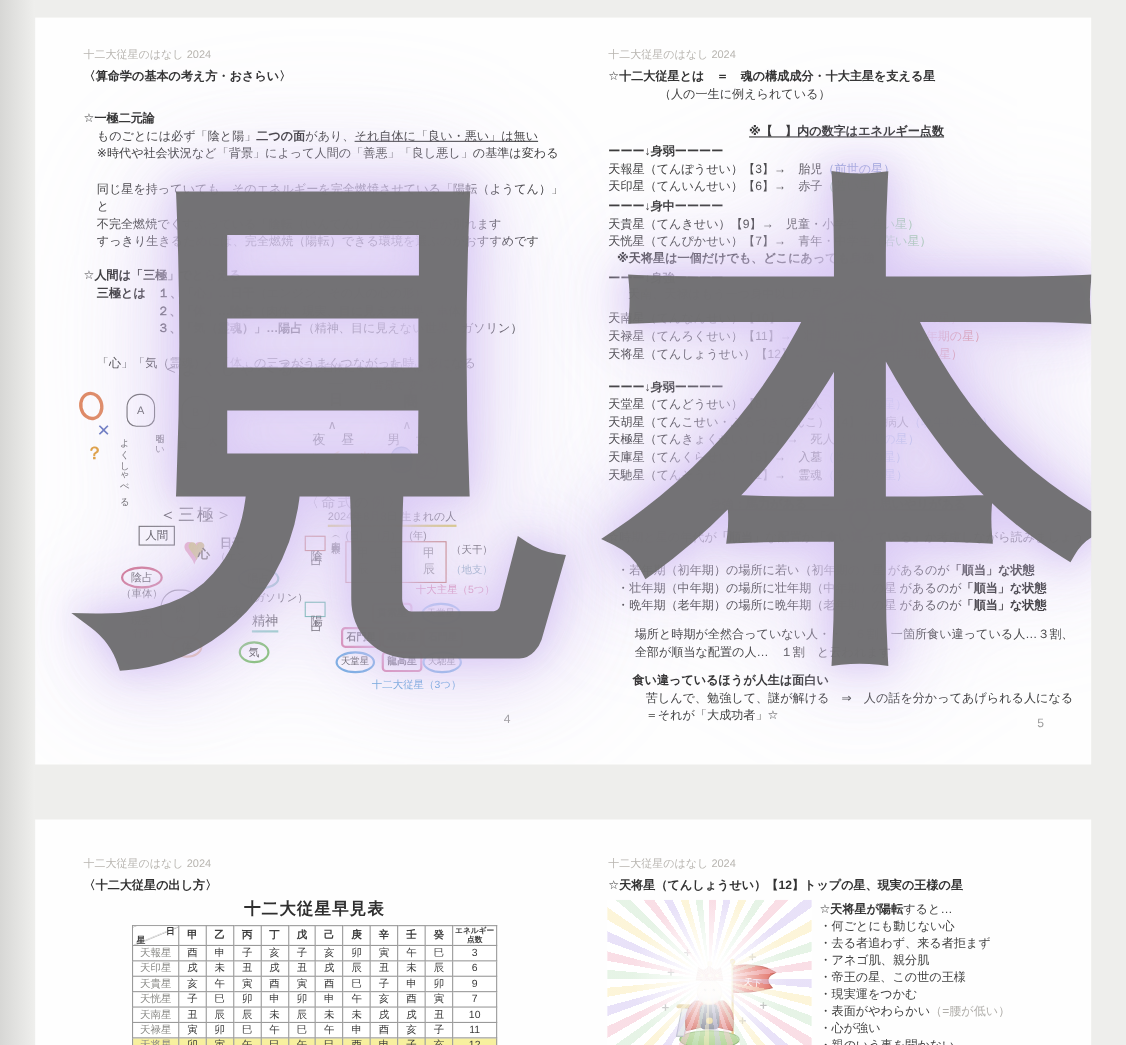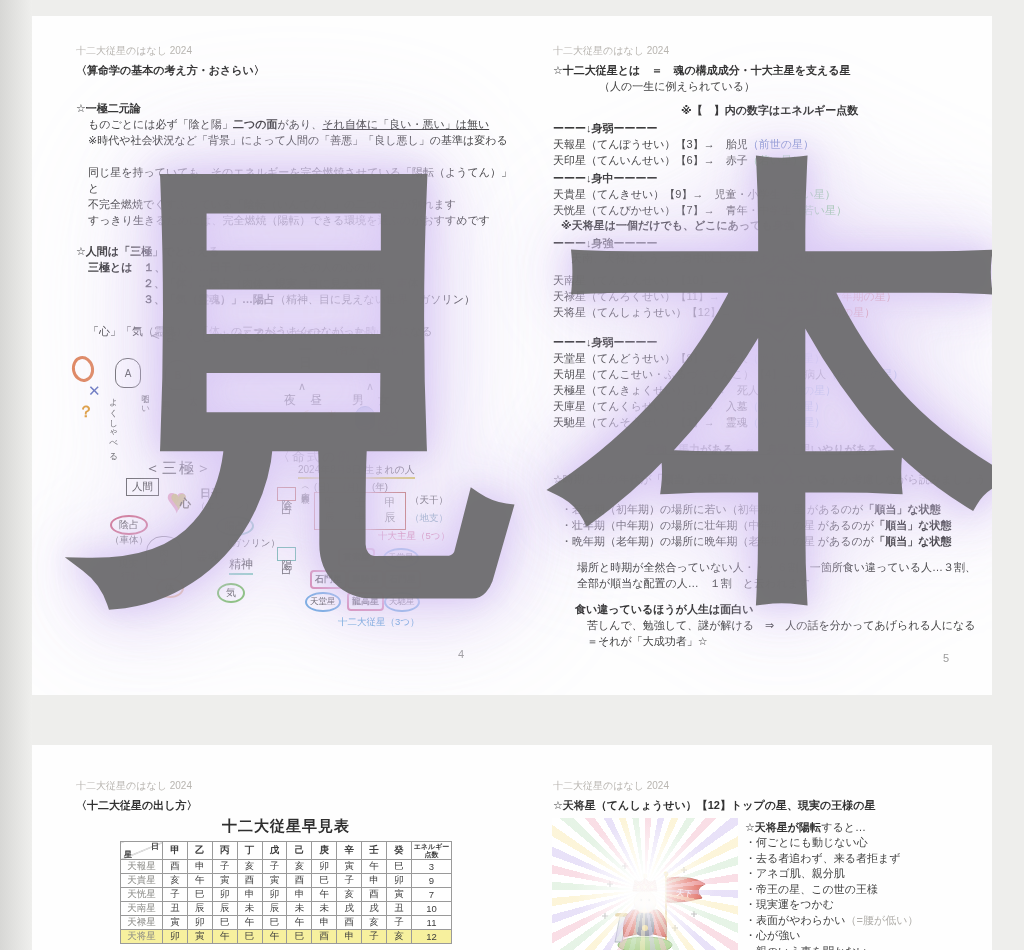--- a/index.html
+++ b/index.html
@@ -31,21 +31,21 @@
 
   
   .pg4 .s1h{margin-top:22px;font-weight:bold;color:#333;}
   .pg4 .ind{margin-left:12px;}
   .mt16{margin-top:16px;}
   .mt15{margin-top:15px;}
   .pg4 .tind{margin-left:67px;}
 
   
   .pg5 .sub{margin-left:46px;}
-  .pg5 .note{margin-left:128px;margin-top:8px;font-weight:bold;color:#333;}
+  .pg5 .note{margin-left:128px;margin-top:18px;font-weight:bold;color:#333;text-decoration:underline;}
   .sechead{font-weight:bold;color:#3a3a3a;margin-top:2px;}
   .star-line .sm{color:#404040;}
   .tag[data-c="blue"]{color:#7086c8;}
   .tag[data-c="green"]{color:#85c98b;}
   .tag[data-c="pink"]{color:#eda7bd;}
   .tag[data-c="red"]{color:#d9584a;}
   .tag[data-c="lblue"]{color:#8fb6de;}
   .pg5 .sn1{margin-left:8px;font-weight:bold;color:#333;line-height:15px;}
   .pg5 .sn2{margin-left:18px;line-height:15px;margin-bottom:6px;color:#555;}
   .pg5 .compare{margin-left:92px;margin-top:11px;font-weight:bold;color:#333;text-decoration:underline;}
@@ -386,20 +386,34 @@
             <td>亥</td>
             <td>子</td>
             <td>亥</td>
             <td>卯</td>
             <td>寅</td>
             <td>午</td>
             <td>巳</td>
             <td class="en">3</td>
           </tr>
 
+          <tr data-hl="">
+            <td class="star-name">天印星</td>
+            <td>戌</td>
+            <td>未</td>
+            <td>丑</td>
+            <td>戌</td>
+            <td>丑</td>
+            <td>戌</td>
+            <td>辰</td>
+            <td>丑</td>
+            <td>未</td>
+            <td>辰</td>
+            <td class="en">6</td>
+          </tr>
 
           <tr data-hl="">
             <td class="star-name">天貴星</td>
             <td>亥</td>
             <td>午</td>
             <td>寅</td>
             <td>酉</td>
             <td>寅</td>
             <td>酉</td>
             <td>巳</td>

